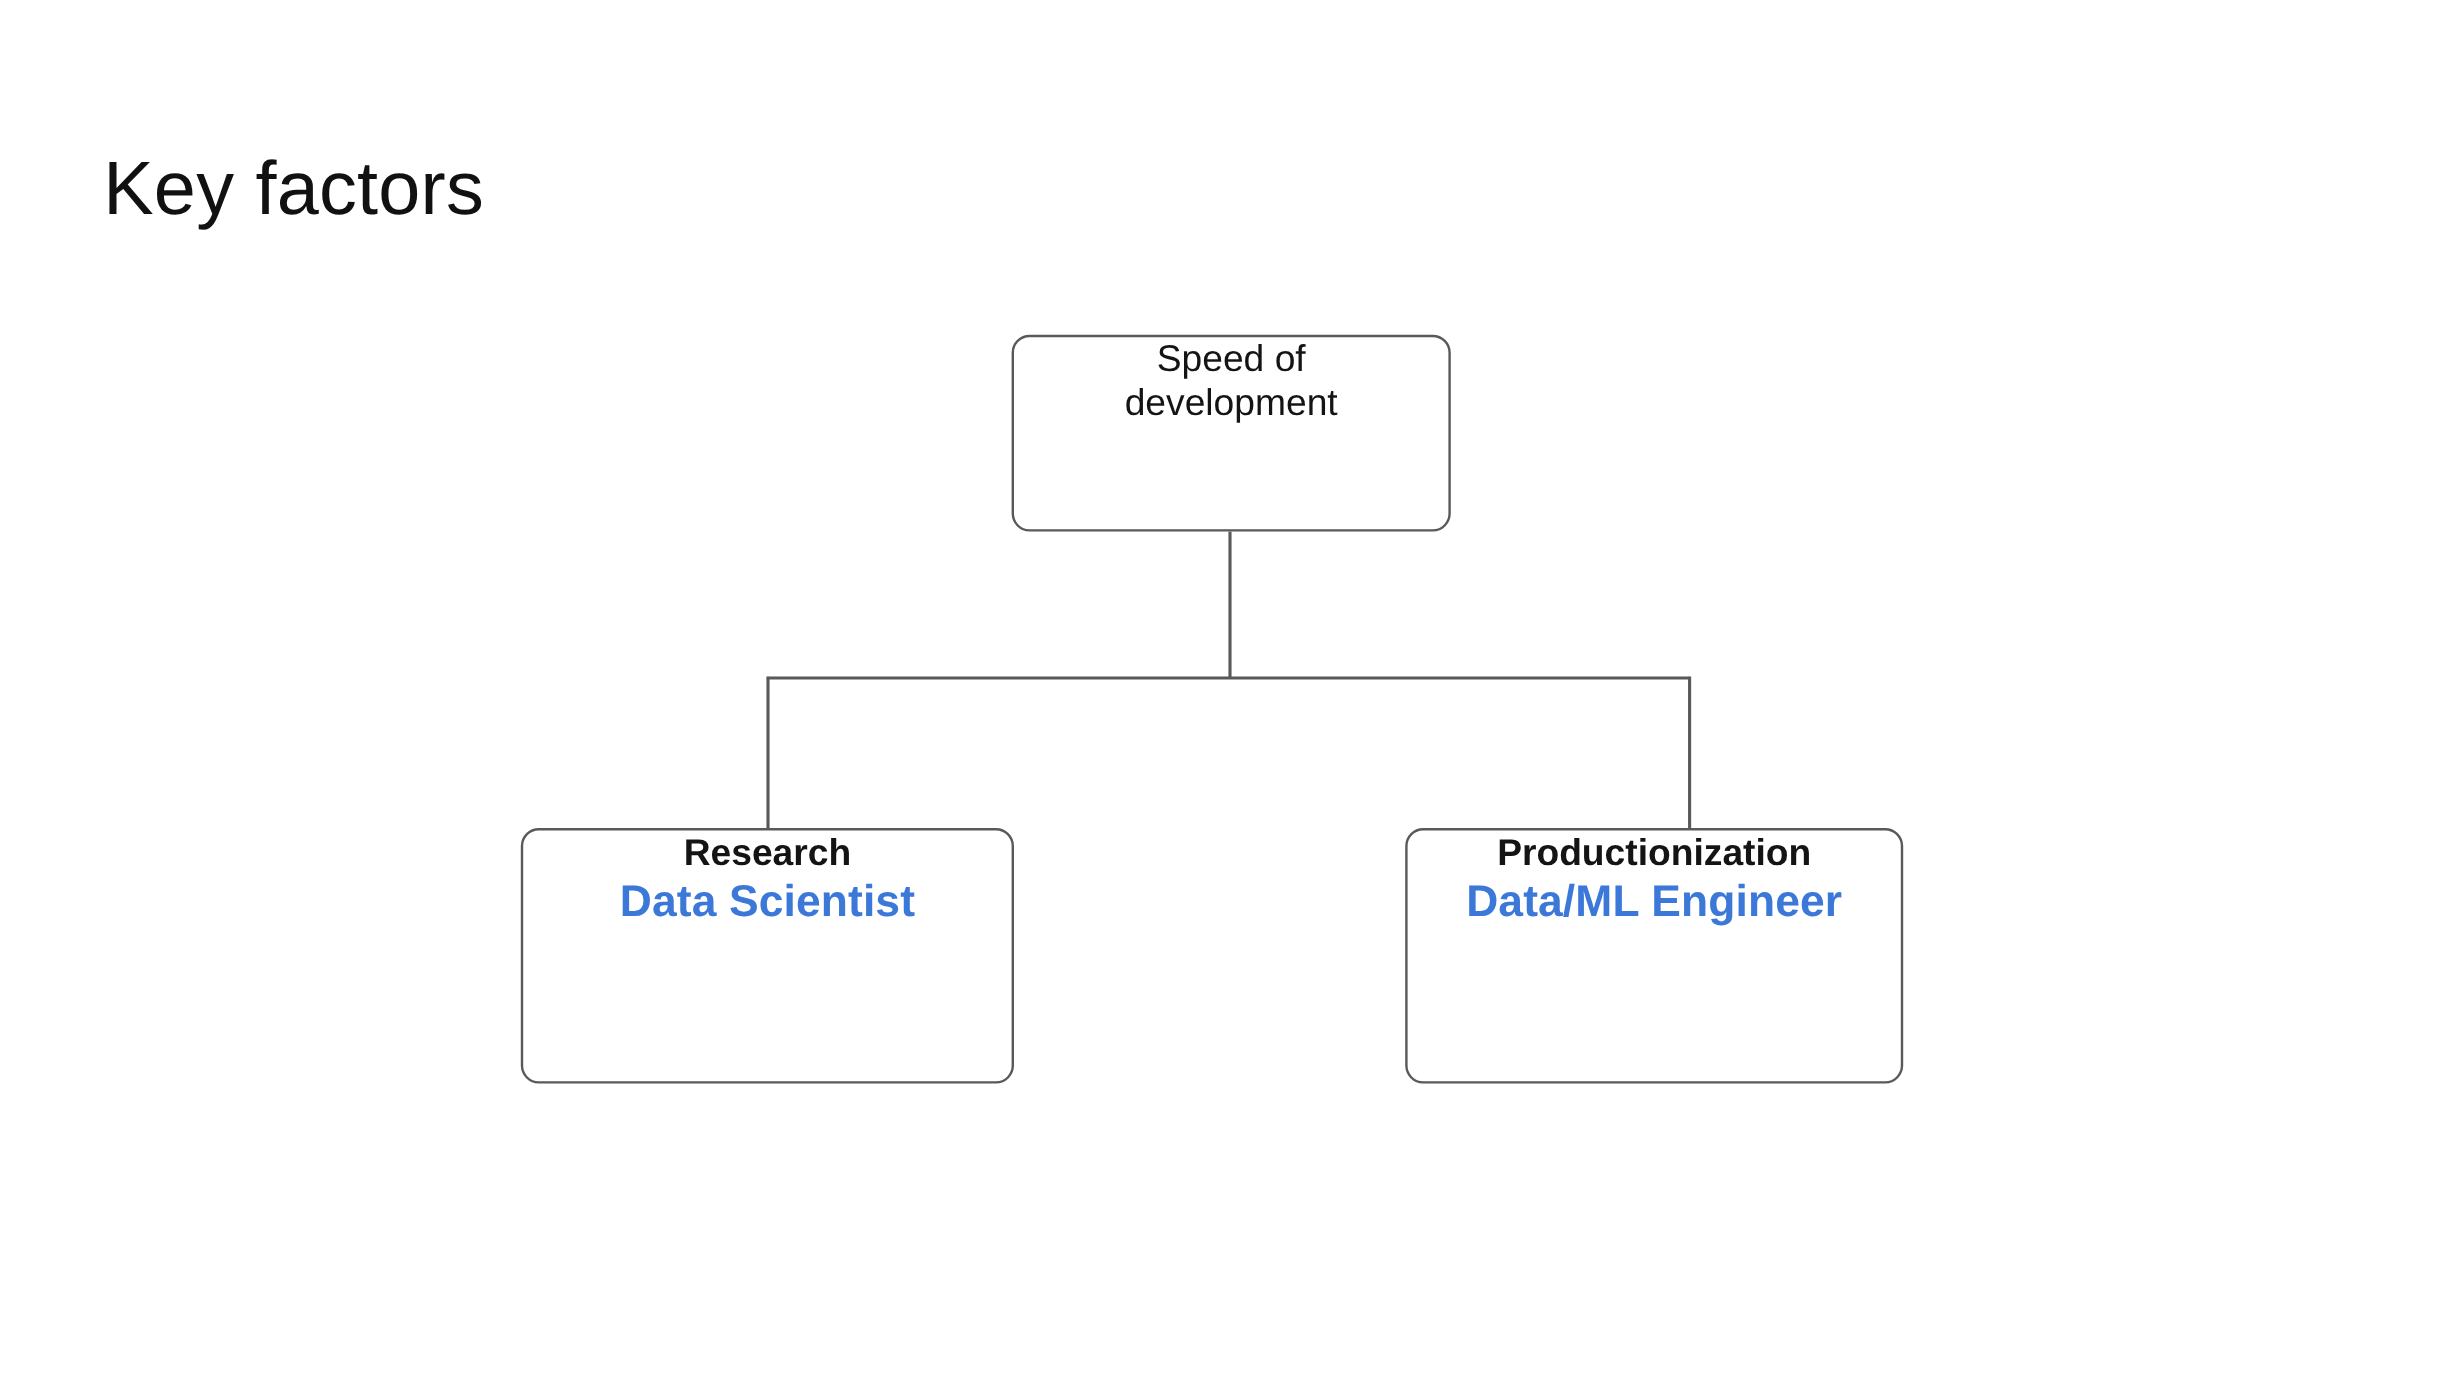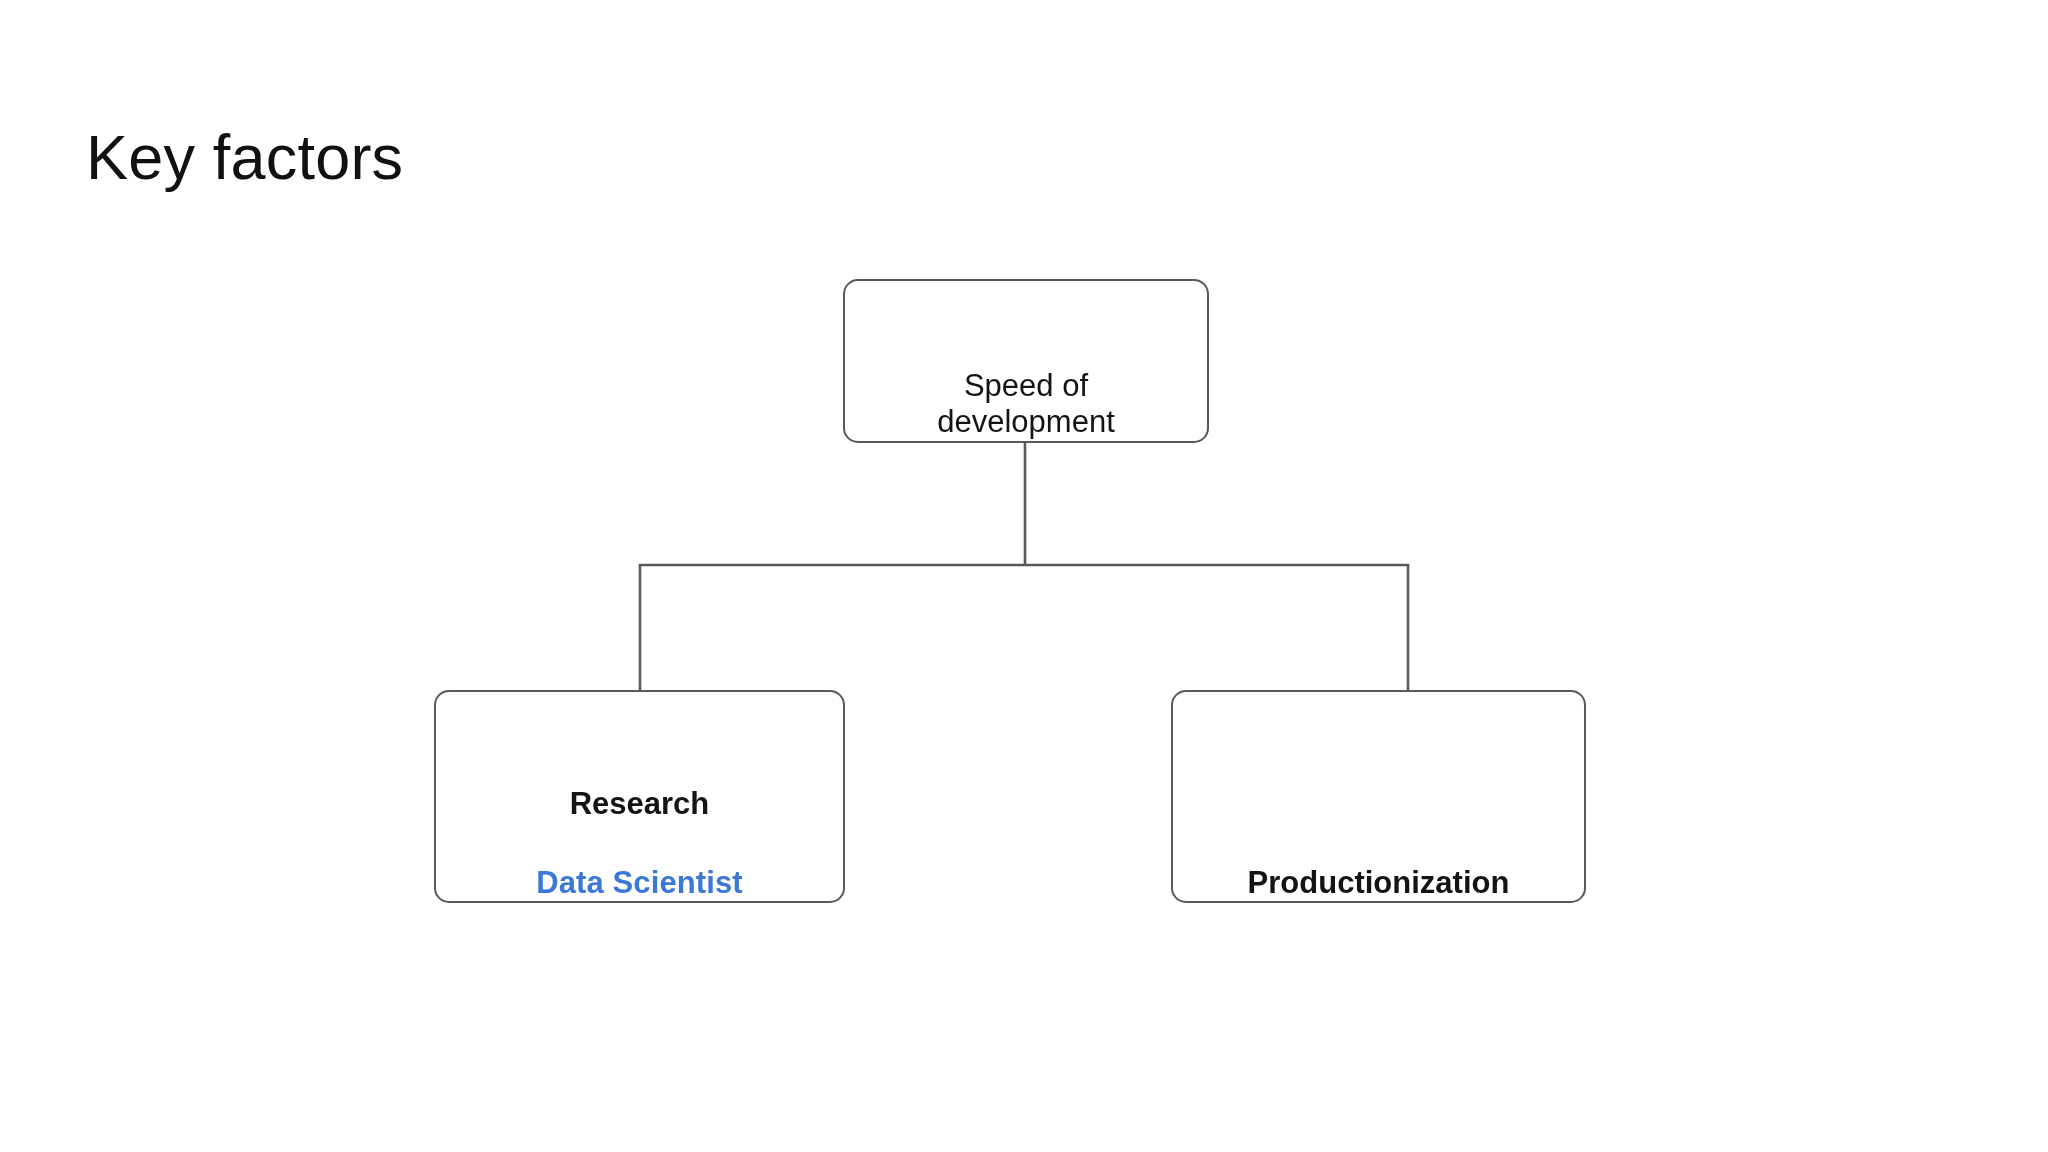--- a/index.html
+++ b/index.html
@@ -51,21 +51,21 @@
   }
 
   .node {
     position: absolute;
     background: #ffffff;
     border: 2px solid #595959;
     border-radius: 15px;
     display: flex;
     flex-direction: column;
     align-items: center;
-    justify-content: flex-end;
+    justify-content: flex-start;
     text-align: center;
   }
 
   
   #node-root {
     left: 843px;
     top: 279px;
     width: 366px;
     height: 164px;
   }
@@ -93,22 +93,21 @@
   }
 
   .node-child .node-title {
     font-size: 31px;
     line-height: 1.2;
     font-weight: 700;
     color: #141414;
   }
 
   .node-child .node-role {
-    margin-top: 42px;
-    font-size: 31px;
+    font-size: 37px;
     line-height: 1.2;
     font-weight: 700;
     color: #3b78d8;
     letter-spacing: 0.1px;
   }
 </style>
 </head>
 <body>
 
 <div id="slide">
@@ -133,16 +132,17 @@
       </div>
     </div>
 
     <div class="node node-child" id="node-research">
       <div class="node-title">Research</div>
       <div class="node-role">Data Scientist</div>
     </div>
 
     <div class="node node-child" id="node-production">
       <div class="node-title">Productionization</div>
+      <div class="node-role">Data/ML Engineer</div>
     </div>
 
   </div>
 </div>
 
 </body></html>

